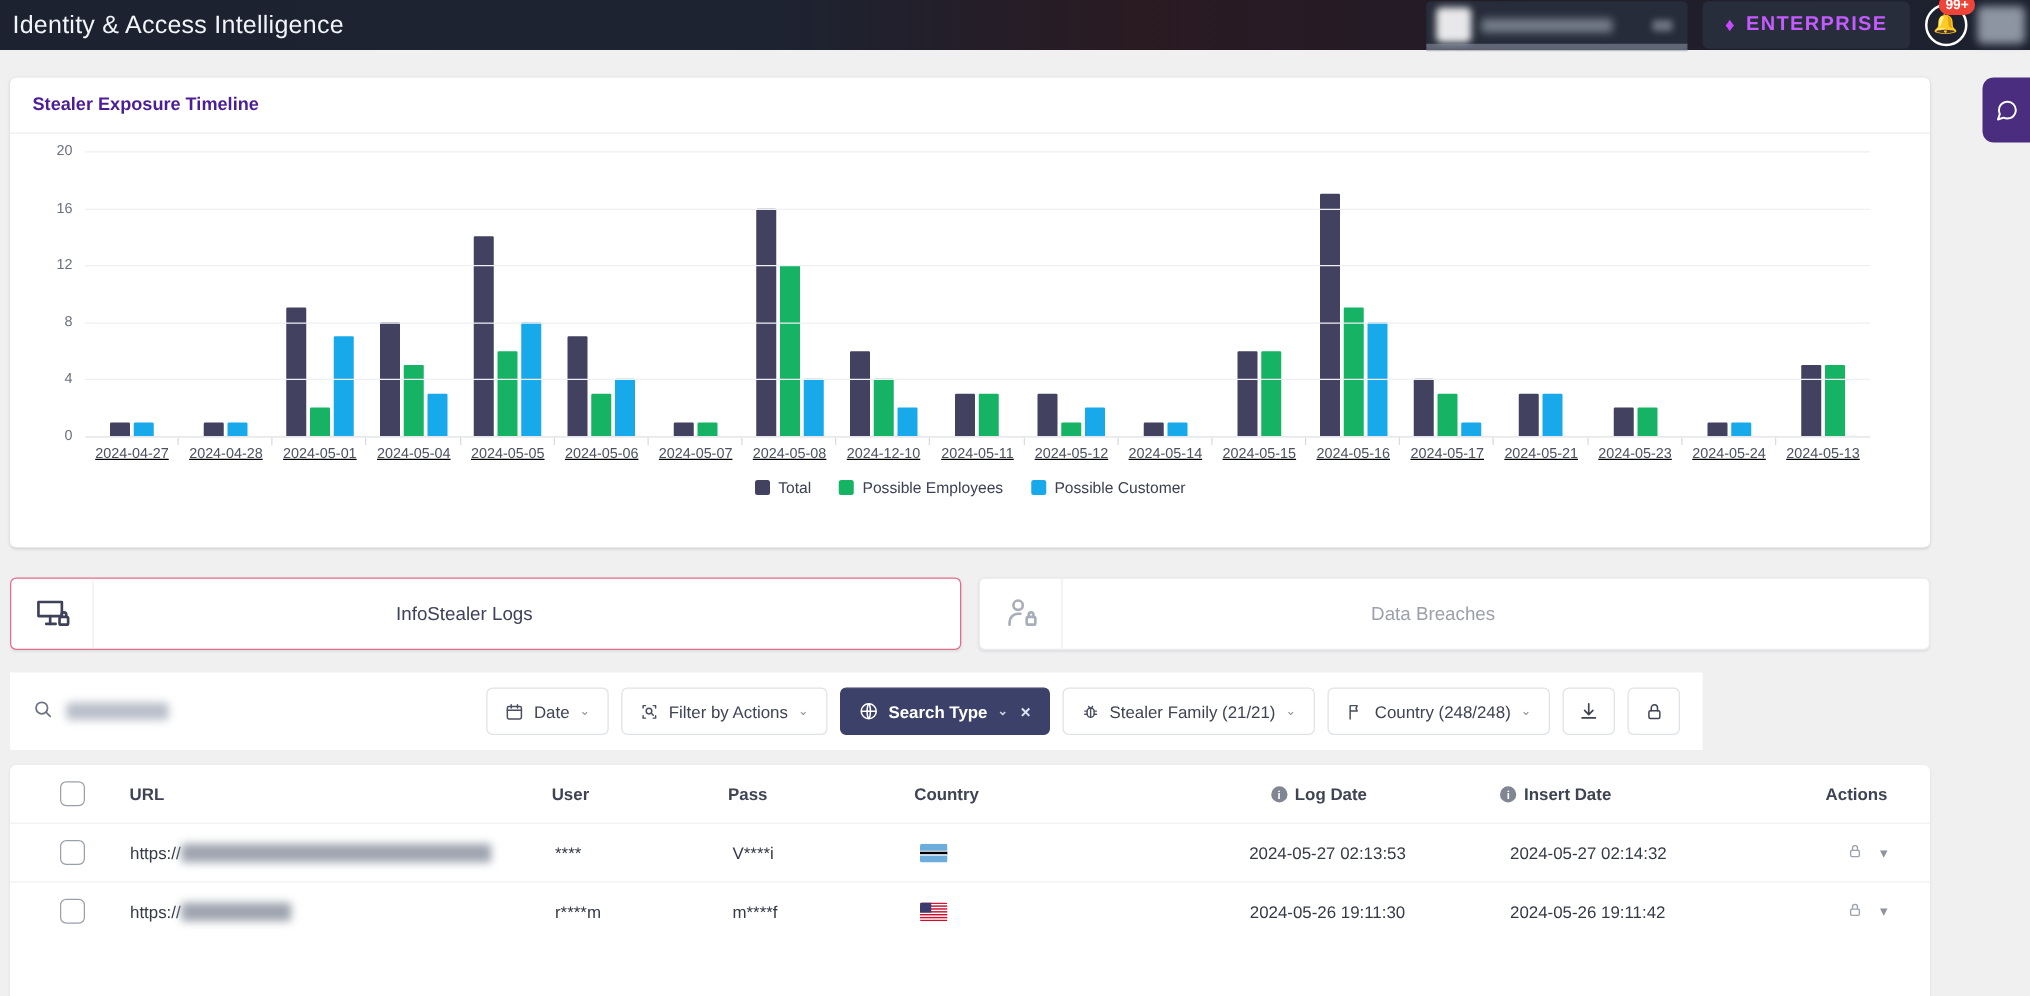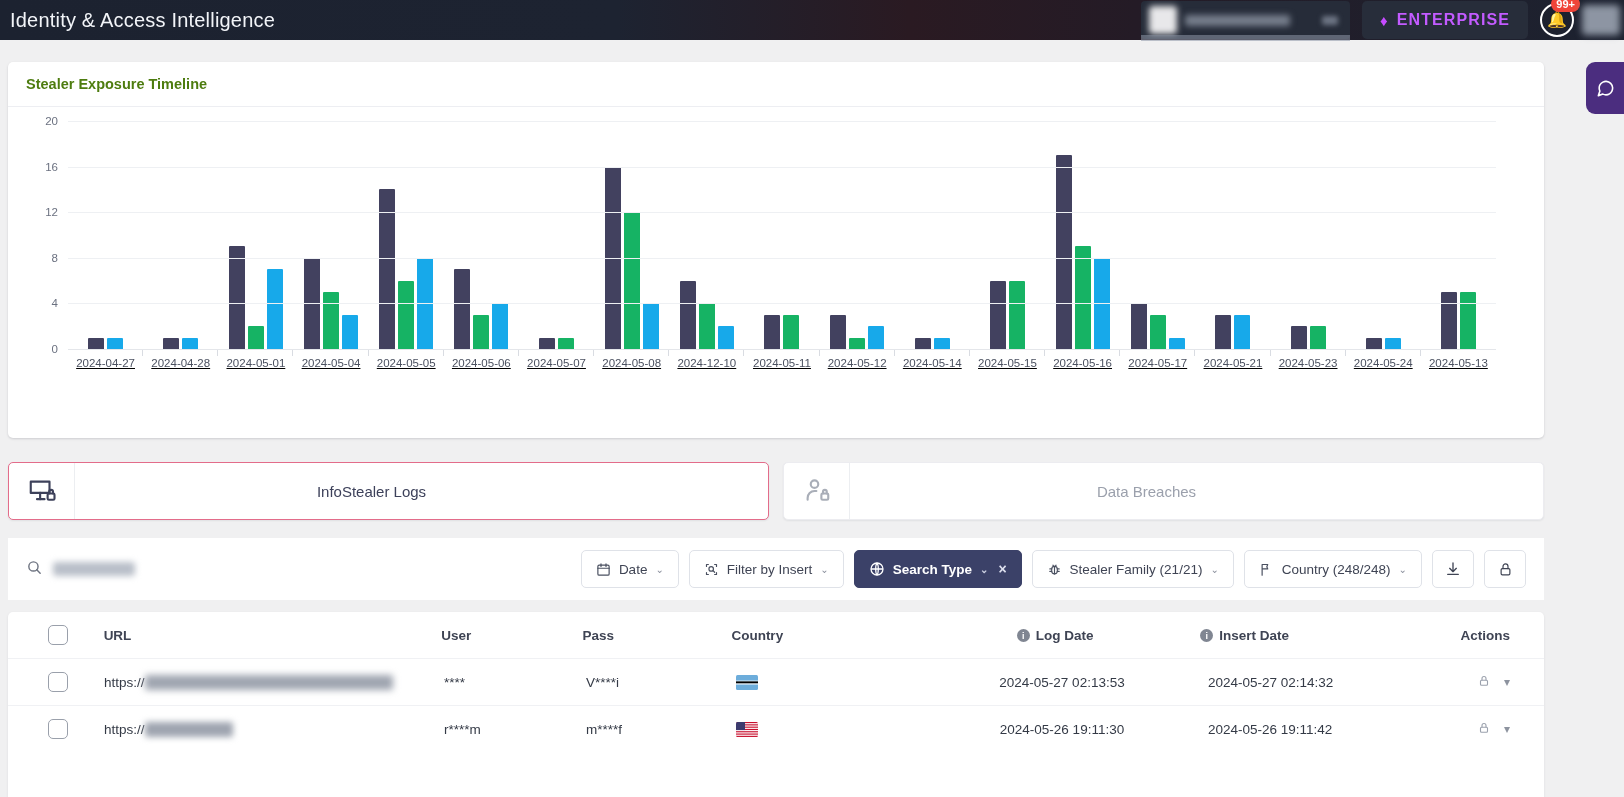--- a/index.html
+++ b/index.html
@@ -74,21 +74,21 @@
   
   .chart-card {
     position: absolute; top: 62px; left: 8px; width: 1536px; height: 376px;
     background: #fff; border-radius: 5px;
     box-shadow: 0 1px 3px rgba(16,24,40,.10), 0 1px 2px rgba(16,24,40,.06);
   }
   .chart-head {
     height: 45px; display: flex; align-items: center;
     padding-left: 18px; border-bottom: 1px solid #edeef2;
   }
-  .chart-title { font-size: 14.5px; font-weight: 700; color: #4d7c0f; }
+  .chart-title { font-size: 14.5px; font-weight: 700; color: #4c1d95; }
   .chart-body { position: relative; height: 331px; }
 
   .plot {
     position: absolute; left: 60px; top: 14px; right: 48px; height: 228px;
   }
   .gridline {
     position: absolute; left: 0; right: 0; height: 1px; background: #eef0f3;
   }
   .ytick {
     position: absolute; right: calc(100% + 10px); transform: translateY(-50%);
@@ -152,21 +152,21 @@
     border-right: 1px solid #eceef1;
   }
   .tab-label {
     flex: 1; text-align: center; font-size: 15px; padding-right: 100px;
   }
   .tab.active .tab-label { color: #3d415a; }
   .tab.inactive .tab-label { color: #9ba0ac; }
 
   
   .toolbar {
-    position: absolute; top: 538px; left: 8px; width: 1536px; height: 62px;
+    position: absolute; top: 538px; left: 8px; width: 1354px; height: 62px;
     background: #fff; display: flex; align-items: center; padding: 0 18px;
   }
   .search-wrap { display: flex; align-items: center; gap: 10px; width: 300px; }
   .search-icon-g { color: #6d7380; font-size: 15px; }
   .search-blur {
     width: 82px; height: 14px; border-radius: 3px;
     background: #b9bfc9; filter: blur(3.4px);
   }
   .filters { margin-left: auto; display: flex; align-items: center; gap: 10px; }
   .fbtn {
@@ -364,20 +364,34 @@
           <div class="xlabel">2024-05-12</div>
           <div class="xlabel">2024-05-14</div>
           <div class="xlabel">2024-05-15</div>
           <div class="xlabel">2024-05-16</div>
           <div class="xlabel">2024-05-17</div>
           <div class="xlabel">2024-05-21</div>
           <div class="xlabel">2024-05-23</div>
           <div class="xlabel">2024-05-24</div>
           <div class="xlabel">2024-05-13</div>
         </div>
+      <div class="legend" id="legend">
+          <div class="legend-item">
+            <span class="legend-swatch" style="background: rgb(66, 65, 95);"></span>
+            <span class="legend-label">Total</span>
+          </div>
+          <div class="legend-item">
+            <span class="legend-swatch" style="background: rgb(22, 179, 100);"></span>
+            <span class="legend-label">Possible Employees</span>
+          </div>
+          <div class="legend-item">
+            <span class="legend-swatch" style="background: rgb(23, 169, 234);"></span>
+            <span class="legend-label">Possible Customer</span>
+          </div>
+        </div>
     </div>
   </div>
 
   <div class="float-tab">
     <svg width="19" height="19" viewBox="0 0 24 24" fill="none" stroke="#fff" stroke-width="2" stroke-linecap="round" stroke-linejoin="round">
       <path d="M21 11.5a8.38 8.38 0 0 1-.9 3.8 8.5 8.5 0 0 1-7.6 4.7 8.38 8.38 0 0 1-3.8-.9L3 21l1.9-5.7a8.38 8.38 0 0 1-.9-3.8 8.5 8.5 0 0 1 4.7-7.6 8.38 8.38 0 0 1 3.8-.9h.5a8.48 8.48 0 0 1 8 8v.5z"></path>
     </svg>
   </div>
 
   <div class="tabs">
@@ -429,21 +443,21 @@
         <span>Date</span>
         <span class="chev">⌄</span>
       </div>
 
       <div class="fbtn">
         <svg width="15" height="15" viewBox="0 0 24 24" fill="none" stroke="#4a5060" stroke-width="1.9" stroke-linecap="round">
           <path d="M4 4h3M4 4v3M20 4h-3M20 4v3M4 20h3M4 20v-3M20 20h-3M20 20v-3"></path>
           <circle cx="11.5" cy="11" r="3.6"></circle>
             <path d="M14.4 13.8L17 16.4"></path>
         </svg>
-        <span>Filter by Insert</span>
+        <span>Filter by Actions</span>
         <span class="chev">⌄</span>
       </div>
 
       <div class="fbtn dark">
         <svg width="16" height="16" viewBox="0 0 24 24" fill="none" stroke="#ffffff" stroke-width="1.9">
           <circle cx="12" cy="12" r="9"></circle>
             <path d="M3 12h18M12 3c2.6 3 2.6 15 0 18M12 3c-2.6 3-2.6 15 0 18"></path>
         </svg>
         <span>Search Type</span>
         <span class="chev">⌄</span>

